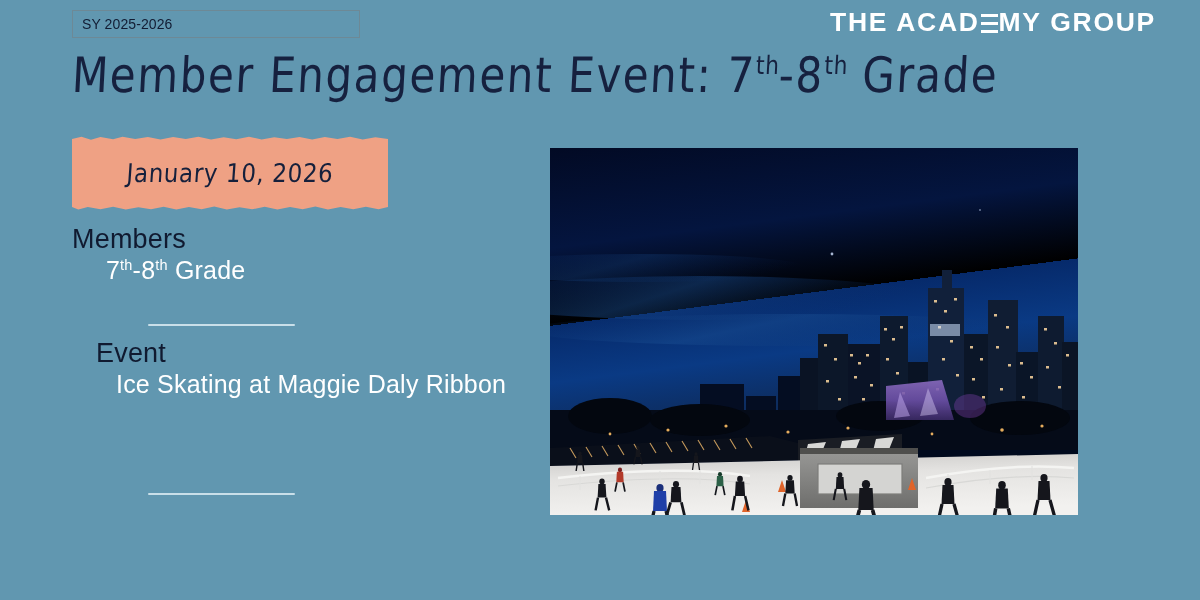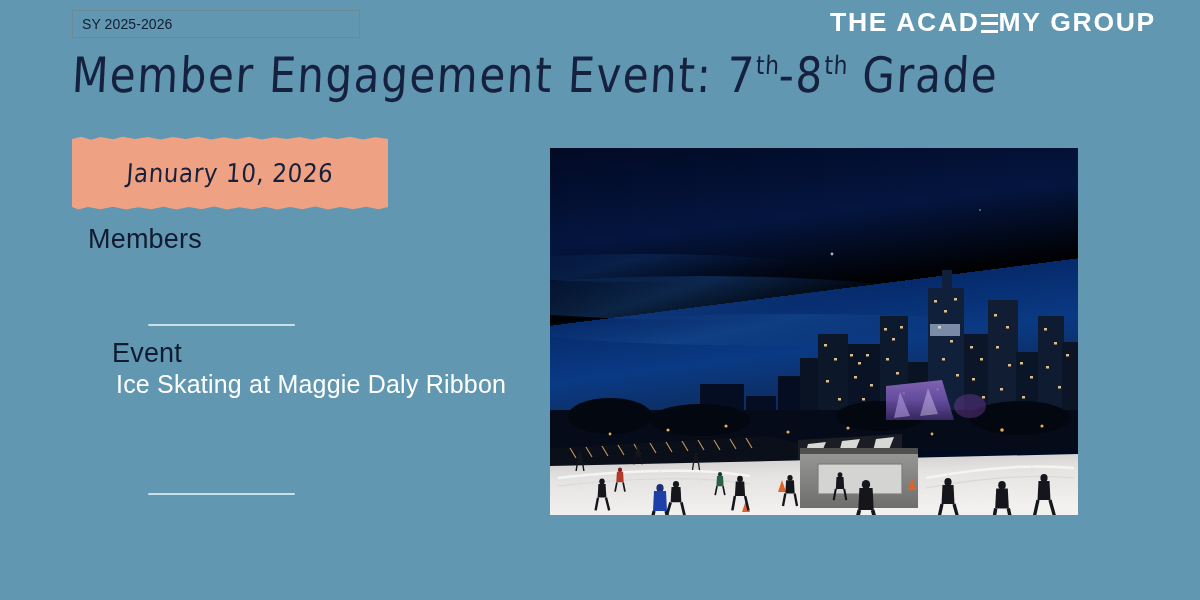--- a/index.html
+++ b/index.html
@@ -138,21 +138,21 @@
     font-family: "DejaVu Sans", sans-serif;
     font-size: 23px;
     color: #15203c;
     letter-spacing: 0.6px;
     white-space: nowrap;
   }
 
   
   .section-head {
     position: absolute;
-    left: 88px;
+    left: 72px;
     font-family: "Liberation Sans", sans-serif;
     font-size: 27px;
     font-weight: 400;
     color: #101a30;
     letter-spacing: 0.2px;
     white-space: nowrap;
   }
   .section-body {
     position: absolute;
     left: 106px;
@@ -211,20 +211,21 @@
   </div>
 
   <div id="title"><span>Member Engagement Event:  7</span><sup>th</sup><span>-8</span><sup>th</sup><span>  Grade</span></div>
 
   <div id="date-banner">
     <div class="paper"></div>
     <div class="date-text">January 10, 2026</div>
   </div>
 
   <div class="section-head" id="members-head">Members</div>
+  <div class="section-body" id="members-body"><span>7</span><sup>th</sup><span>-8</span><sup>th</sup><span>  Grade</span></div>
 
   <div class="divider" id="divider-top"></div>
 
   <div class="section-head" id="event-head">Event</div>
   <div class="section-body" id="event-body">Ice Skating at Maggie Daly Ribbon</div>
 
   <div class="divider" id="divider-bottom"></div>
 
   <div id="photo">
     <svg viewBox="0 0 528 367" preserveAspectRatio="none">

